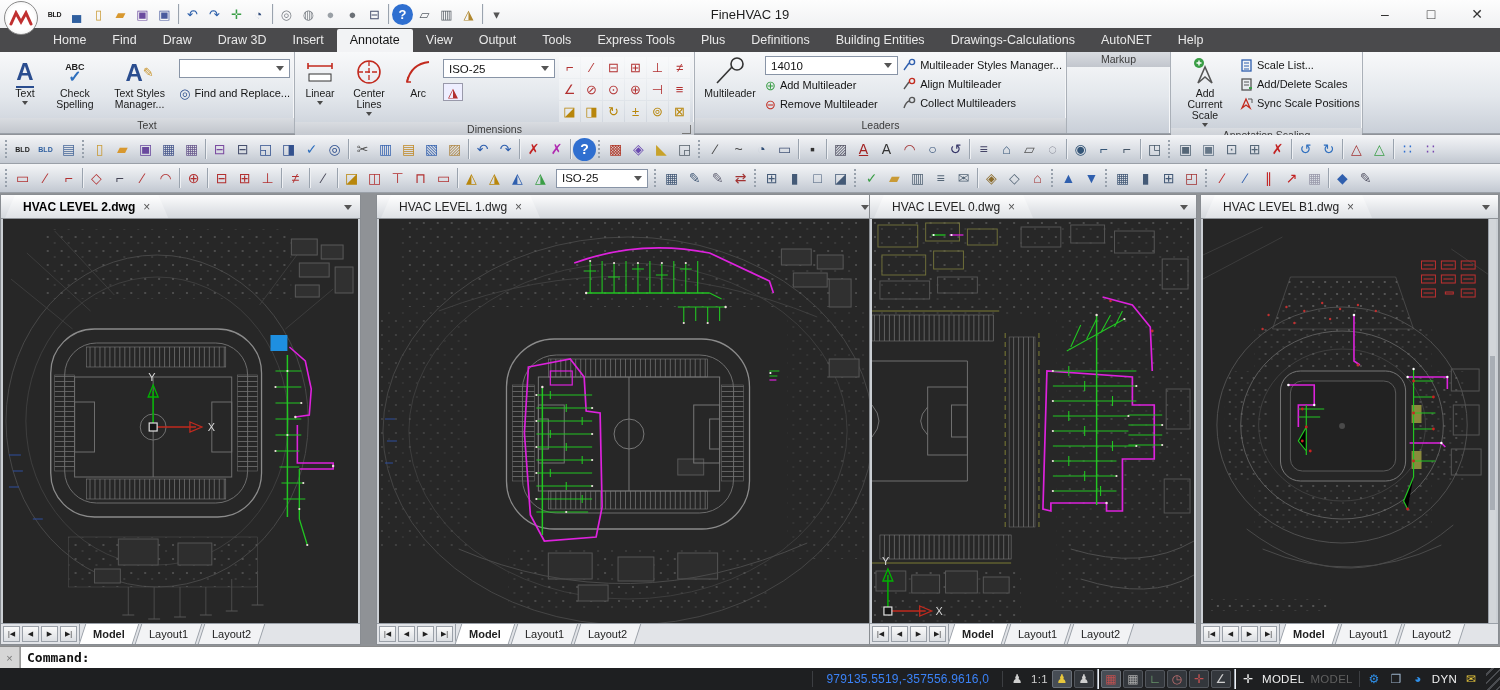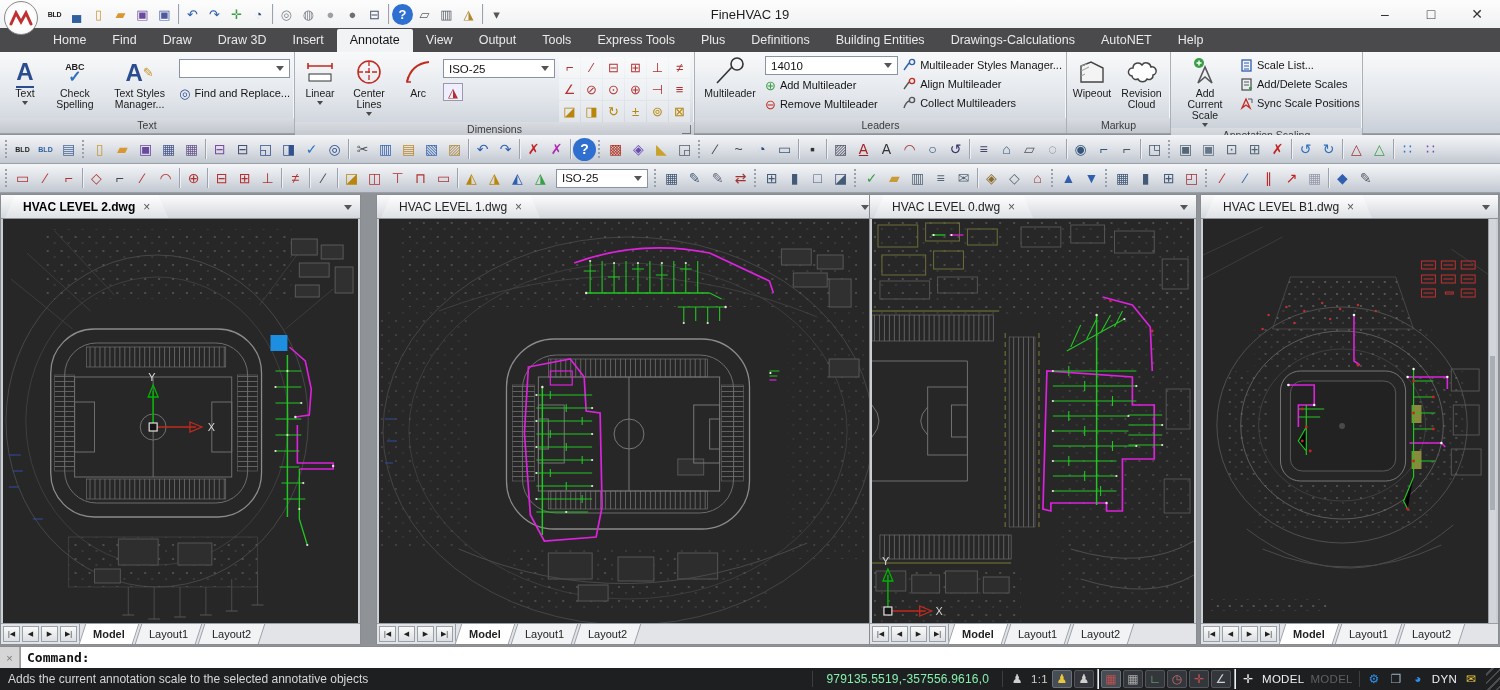--- a/index.html
+++ b/index.html
@@ -71,21 +71,21 @@
 
   
   #cmd { position:absolute; left:0; top:646px; width:1500px; height:22px; background:#e8e8e8; border-top:1px solid #8a8a8a; display:flex; align-items:stretch; }
   #cmdclose { width:20px; display:flex; align-items:center; justify-content:center; color:#777; font-size:11px; background:#d6d6d6; border-right:1px solid #aaa; }
   #cmdfield { flex:1; background:#ffffff; border-left:1px solid #999; display:flex; align-items:center; padding-left:6px; font-family:"DejaVu Sans Mono", monospace; font-weight:bold; font-size:13px; color:#111; }
 
   
   #status { position:absolute; left:0; top:668px; width:1500px; height:22px; background:#1e1f21; display:flex; align-items:center; color:#cfcfcf; font-size:12px; }
   #statusmsg { padding-left:8px; color:#d6d6d6; white-space:nowrap; }
   #statusright { margin-left:auto; display:flex; align-items:center; height:100%; }
-  #coords { padding:0 10px; color:#86efac; letter-spacing:0.2px; }
+  #coords { padding:0 10px; color:#3b82f6; letter-spacing:0.2px; }
   .sbi { min-width:20px; height:18px; padding:0 2px; margin:0 1px; display:inline-flex; align-items:center; justify-content:center; font-size:12px; border-radius:2px; flex:none; }
   .sbi.boxed { background:#33373c; border:1px solid #52565c; }
   .sbi.active { background:#474d55; border-color:#6a7078; }
   .sbi.txt { font-size:11.5px; letter-spacing:0.3px; }
   .ssep { width:1px; height:16px; background:#3c3e42; margin:0 3px; flex:none; }
   #sgrip { width:14px; height:100%; margin-left:4px; background:
     repeating-linear-gradient(135deg, transparent 0 4px, #4a4c50 4px 6px); }
 </style>
 </head>
 <body>
@@ -294,39 +294,20 @@
               <circle cx="10" cy="4" r="2.6" fill="none" stroke="#555" stroke-width="1.4"></circle>
             </svg>
           <span>Collect Multileaders</span>
         </div>
       </div>
     </div>
     <div class="caption">Leaders</div>
   </div>
 
   <div class="rpanel" style="width:104px">
-    <div class="content" style="justify-content:center">
-      <div class="bb">
-        <span class="big">
-          <svg width="30" height="28" viewBox="0 0 30 28">
-              <path d="M4 24 V8 L14 4 L26 10 V24 Z" fill="#f4f4f4" stroke="#444" stroke-width="1.4"></path>
-              <path d="M4 8 L10 6 M4 13 L12 9 M4 18 L8 16" stroke="#999" stroke-width="1"></path>
-            </svg>
-        </span>
-        <span>Wipeout</span>
-      </div>
-      <div class="bb">
-        <span class="big">
-          <svg width="32" height="28" viewBox="0 0 32 28">
-              <path d="M6 18 a4 4 0 0 1 1-8 a5 5 0 0 1 9-3 a5 5 0 0 1 9 2 a4 4 0 0 1 2 8 a4 4 0 0 1-6 4 a5 5 0 0 1-9 0 a4 4 0 0 1-6-3 Z" fill="#fff" stroke="#444" stroke-width="1.5"></path>
-            </svg>
-        </span>
-        <span>Revision Cloud</span>
-      </div>
-    </div>
     <div class="caption">Markup</div>
   </div>
 
   <div class="rpanel" style="width:192px">
     <div class="content">
       <div class="bb" style="min-width:60px">
         <span class="big">
           <svg width="30" height="30" viewBox="0 0 30 30">
               <path d="M15 10 L8 26 L15 20 L22 26 Z" fill="none" stroke="#555" stroke-width="1.6"></path>
               <circle cx="9" cy="6" r="5" fill="#3a9e46"></circle>
@@ -1005,21 +986,20 @@
 </div>
 
 <div id="cmd">
   <span id="cmdclose">×</span>
   <div id="cmdfield">
     <span>Command:</span>
   </div>
 </div>
 
 <div id="status">
-  <span id="statusmsg">Adds the current annotation scale to the selected annotative objects</span>
   <div id="statusright">
     <span class="ssep"></span>
     <span id="coords">979135.5519,-357556.9616,0</span>
     <span class="ssep"></span>
     <span style="display:flex;align-items:center">
         <span class="sbi" style="color: rgb(207, 207, 207);">♟</span>
       </span>
     <span class="sbi txt">1:1</span>
     <span style="display:flex;align-items:center">
         <span class="sbi boxed active" style="color: rgb(232, 199, 60);">♟</span>

